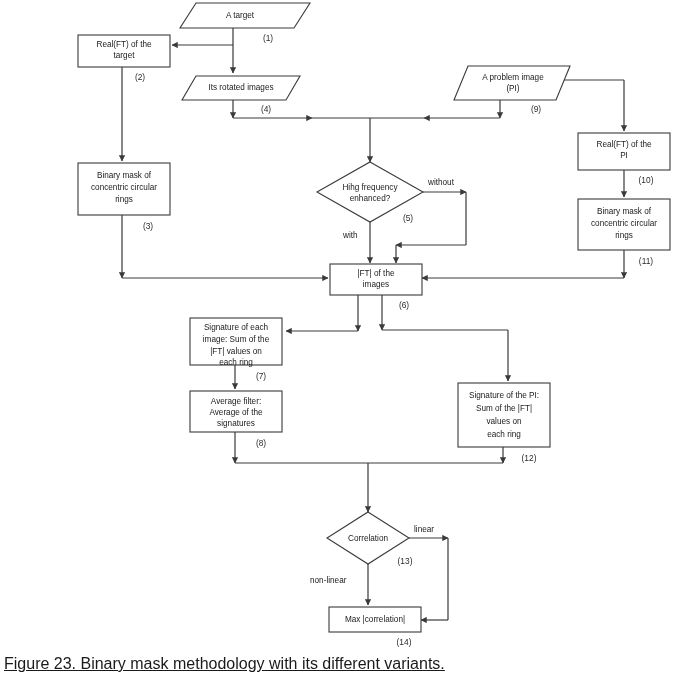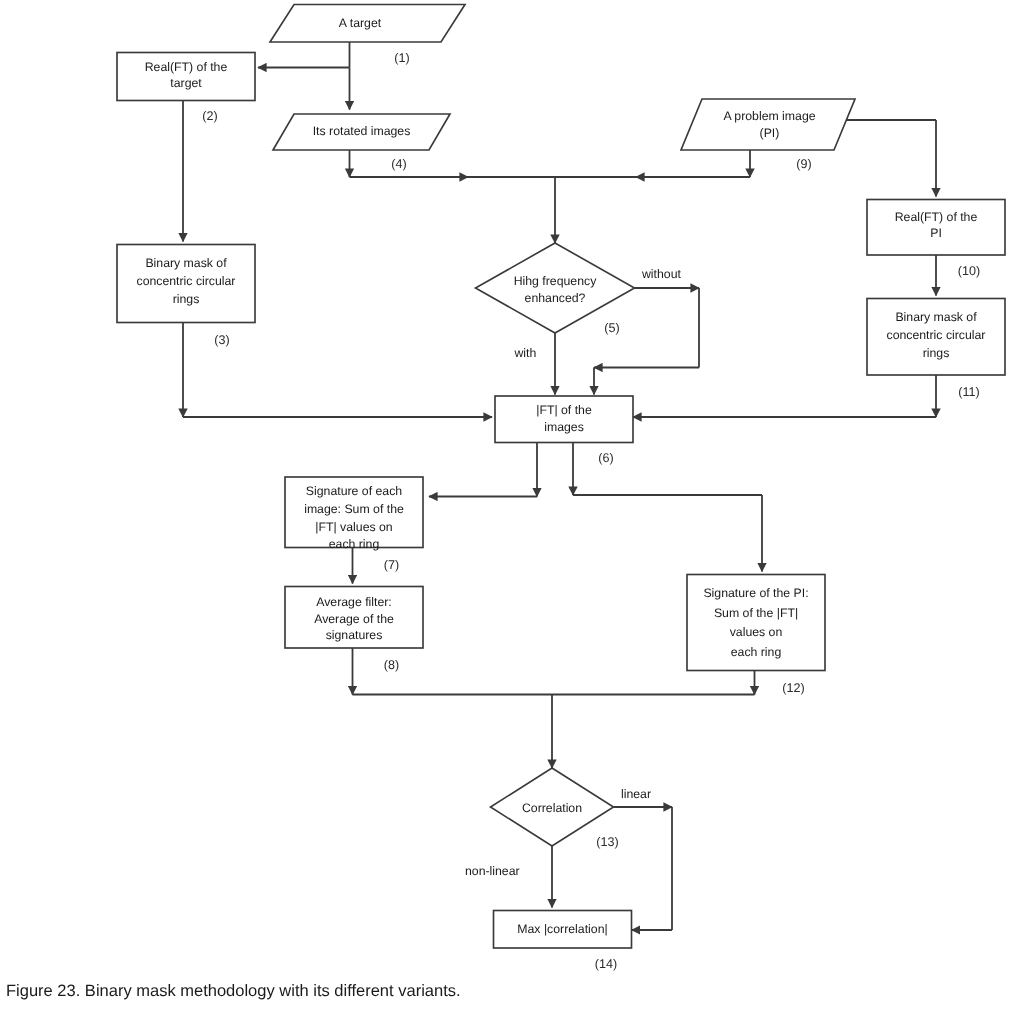--- a/index.html
+++ b/index.html
@@ -58,23 +58,24 @@
   .edge-label {
     font-family: "Liberation Sans", sans-serif;
     font-size: 8.2px;
     fill: #1a1a1a;
   }
   .caption {
     position: absolute;
     left: 4px;
     top: 655px;
     font-family: "Liberation Sans", sans-serif;
-    font-size: 11px;
+    font-size: 16px;
     color: #1a1a1a;
     white-space: nowrap;
+    text-decoration: underline;
   }
 </style>
 </head>
 <body>
 
 <div id="figure-root">
 
   <svg id="flowchart" viewBox="0 0 674 648">
     <defs>
       <marker id="arrow" viewBox="0 0 10 10" refX="9.2" refY="5" markerWidth="5.2" markerHeight="5.2" orient="auto-start-reverse">

